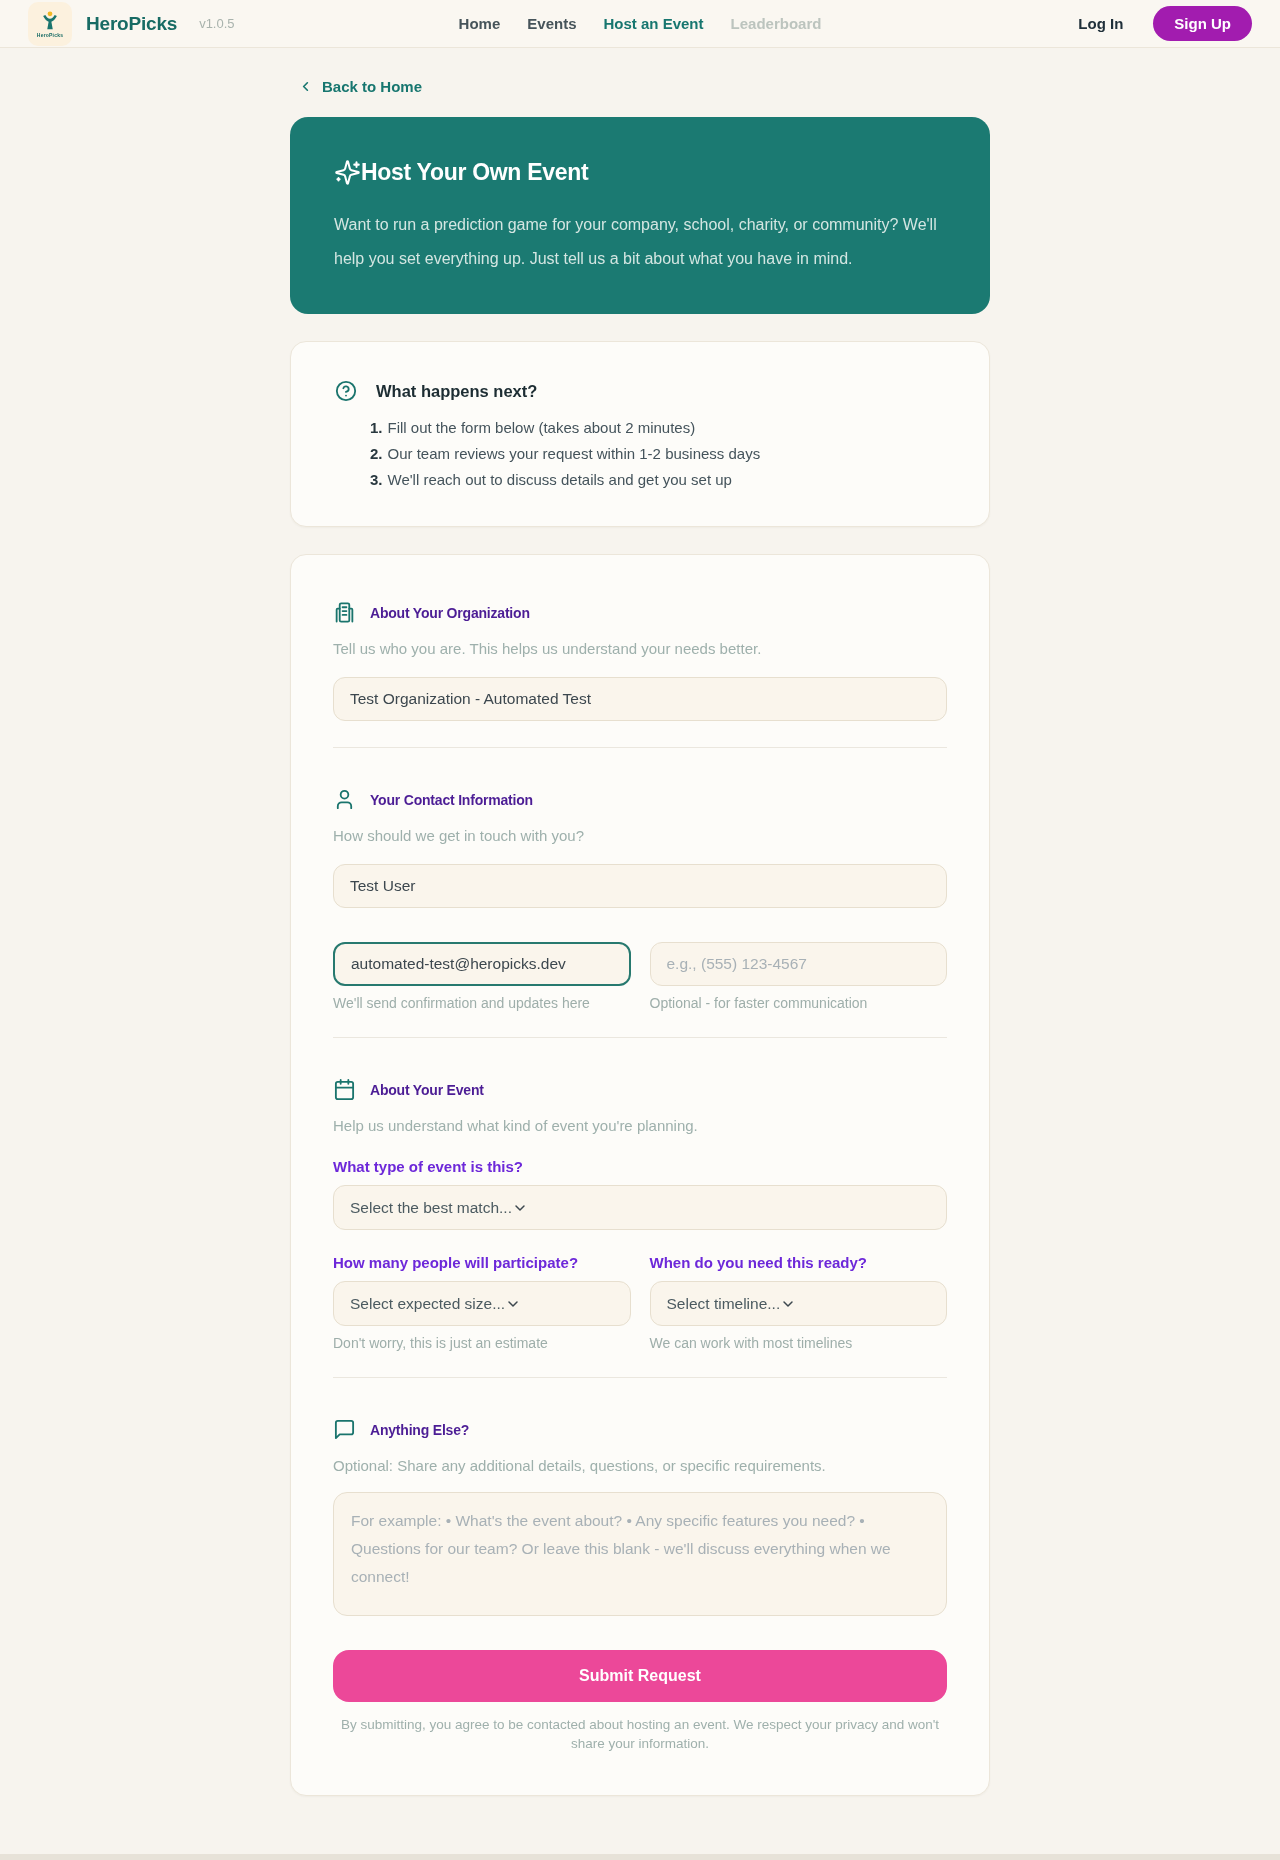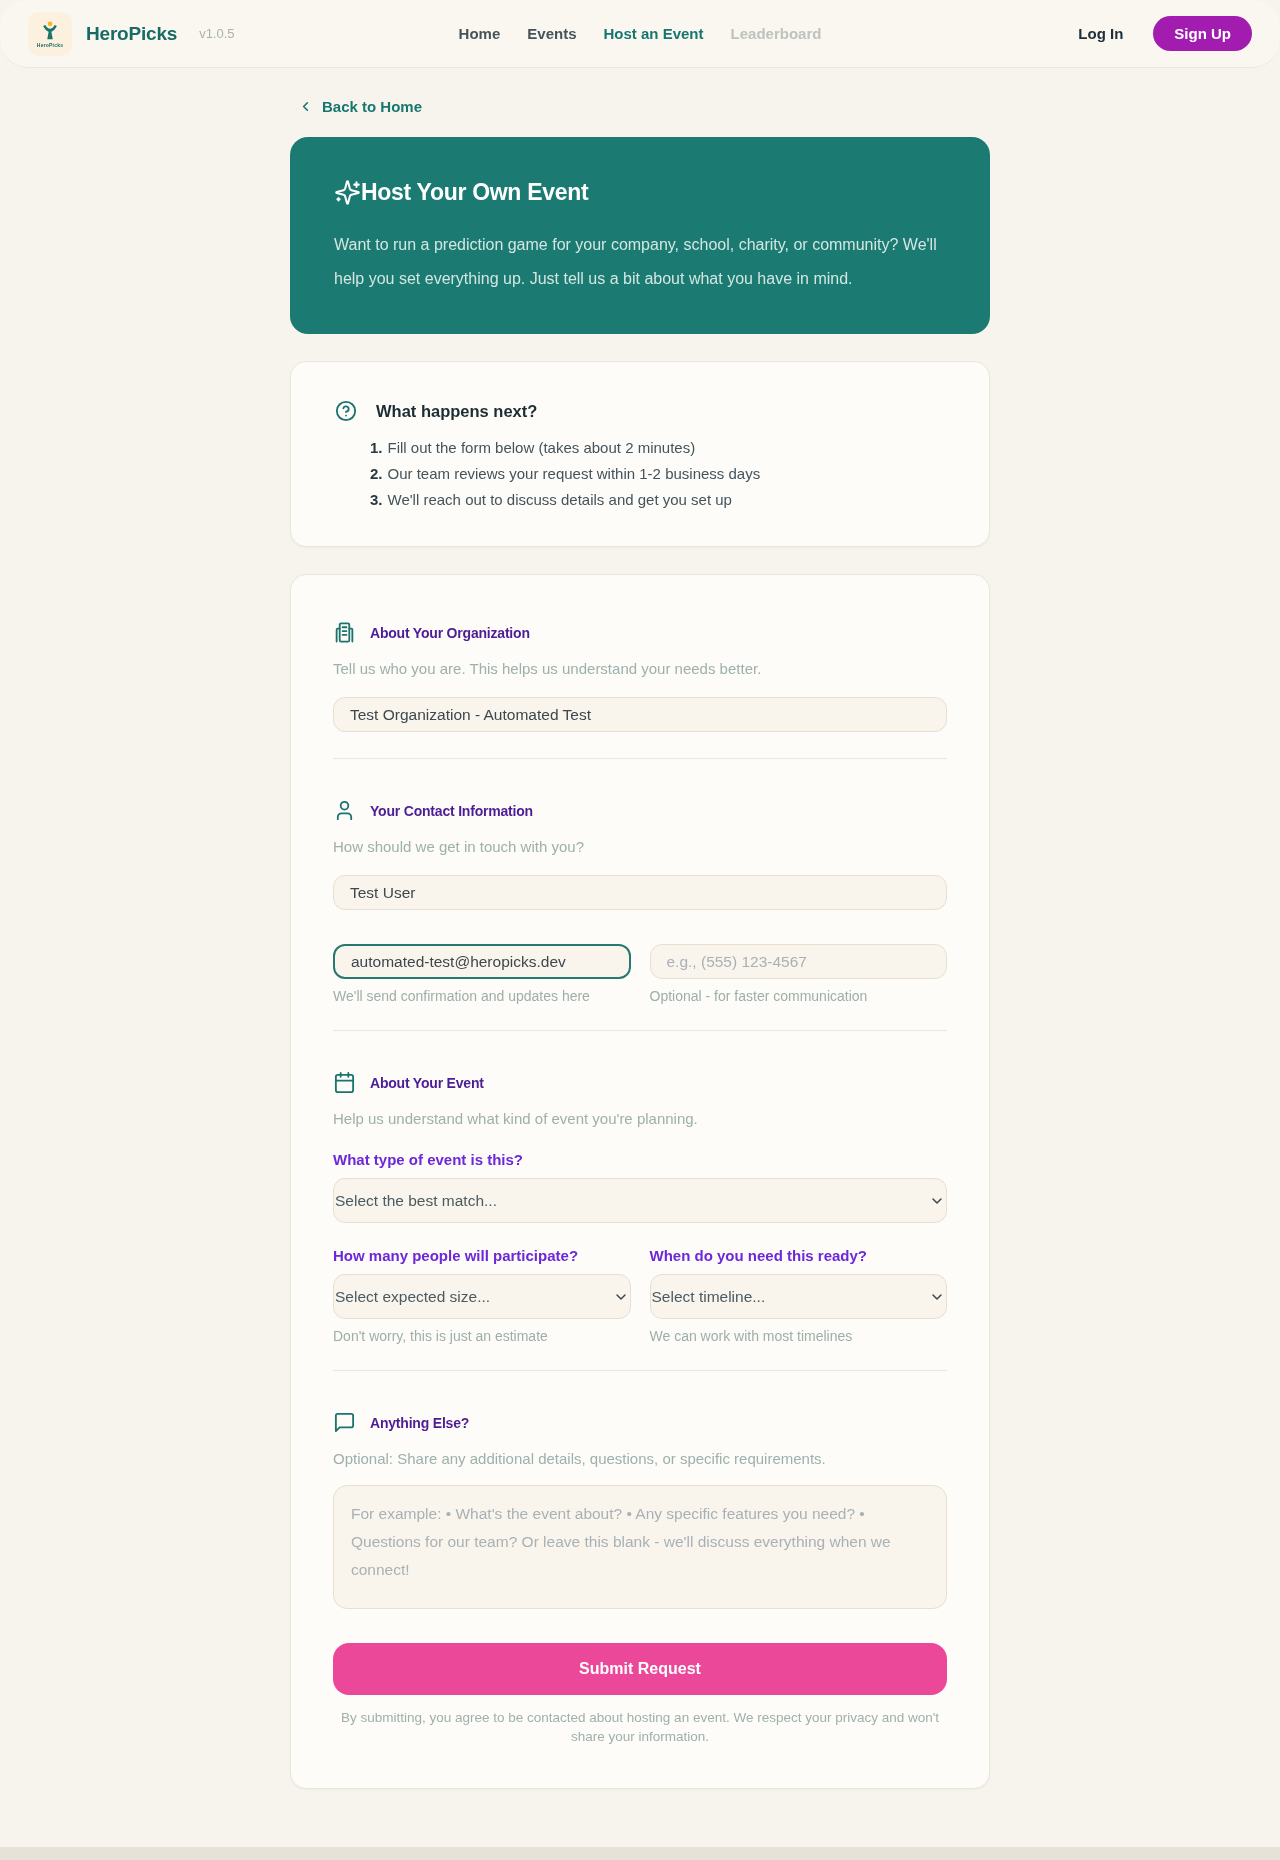--- a/index.html
+++ b/index.html
@@ -1,22 +1,22 @@
 <!DOCTYPE html>
 <html><head>
 <meta charset="utf-8">
 <title>HeroPicks — Host an Event</title>
 <style>
   * { margin:0; padding:0; box-sizing:border-box; }
   html,body { background:#f7f4ee; font-family:"Liberation Sans", sans-serif; color:#2a3940; }
   body { width:1280px; }
 
   
-  .header { height:68px; background:#faf7f1; border-bottom:1px solid #ece6da;
-            display:flex; align-items:center; padding:0 28px; position:relative;border-radius:28px; }
+  .header { height:48px; background:#faf7f1; border-bottom:1px solid #ece6da;
+            display:flex; align-items:center; padding:0 28px; position:relative; }
   .brand-group { display:flex; align-items:center; gap:14px; cursor:pointer; }
   .logo-box { width:44px; height:44px; background:#fcf1de; border-radius:10px;
               display:flex; flex-direction:column; align-items:center; justify-content:center; }
   .logo-box svg { display:block; }
   .logo-micro { font-size:5px; font-weight:700; color:#176b64; letter-spacing:.2px; }
   .brand-name { font-size:19px; font-weight:700; color:#176b64; letter-spacing:-.2px; }
   .brand-version { font-size:13px; color:#a9b3ad; margin-left:8px; }
   .main-nav { position:absolute; left:50%; transform:translateX(-50%);
               display:flex; gap:27px; align-items:center; }
   .main-nav a { text-decoration:none; font-size:15px; font-weight:600; color:#46545a; cursor:pointer; }
@@ -52,32 +52,32 @@
   
   .form-card { padding:46px 42px 42px; }
   .sec-head { display:flex; align-items:center; gap:14px; }
   .sec-head h3 { font-size:14px; font-weight:800; color:#4c1d95; letter-spacing:-.2px; }
   .sec-sub { margin-top:16px; font-size:15px; color:#9eb0ac; }
   .divider { height:1px; background:#ebe7df; margin:26px 0 40px; }
 
   .input, .select, .textarea {
     width:100%; background:#faf5ec; border:1.5px solid #e7dfcf; border-radius:12px;
     font-family:inherit; font-size:15.5px; color:#3c474e; }
-  .input { height:35px; padding:0 16px; margin-top:20px; outline:none; }
+  .input { height:44px; padding:0 16px; margin-top:20px; outline:none; }
   .input::placeholder, .textarea::placeholder { color:#a8b1b6; }
   .input.focused { border:2px solid #27796f; }
   .helper { margin-top:9px; font-size:14px; color:#9eaeaa; }
 
   .two-col { display:grid; grid-template-columns:1fr 1fr; gap:19px; }
   .two-col .input { margin-top:14px; }
   .row-gap { margin-top:20px; }
 
   .field-label { display:block; margin-top:24px; font-size:15px; font-weight:700; color:#6d28d9; }
-  .select { margin-top:10px; height:45px; padding:0 1px; display:flex; align-items:center;
-            justify-content:space-between; color:#4b5a60; cursor:pointer; }
+  .select { margin-top:10px; height:45px; padding:0 16px; display:flex; align-items:center;
+            justify-content:flex-start; color:#4b5a60; cursor:pointer; }
   .select .chev { display:flex; color:#3c474e; }
 
   .textarea { margin-top:18px; height:124px; border-radius:14px; padding:14px 17px;
               line-height:28px; resize:none; outline:none; }
 
   .submit-btn { display:block; width:100%; margin-top:30px; height:52px; background:#ec4899;
                 color:#fff; border:none; border-radius:16px; font-family:inherit;
                 font-size:16px; font-weight:700; cursor:pointer; }
   .disclaimer { margin:13px auto 0; max-width:650px; text-align:center;
                 font-size:13.5px; line-height:19px; color:#9fb0ac; }

